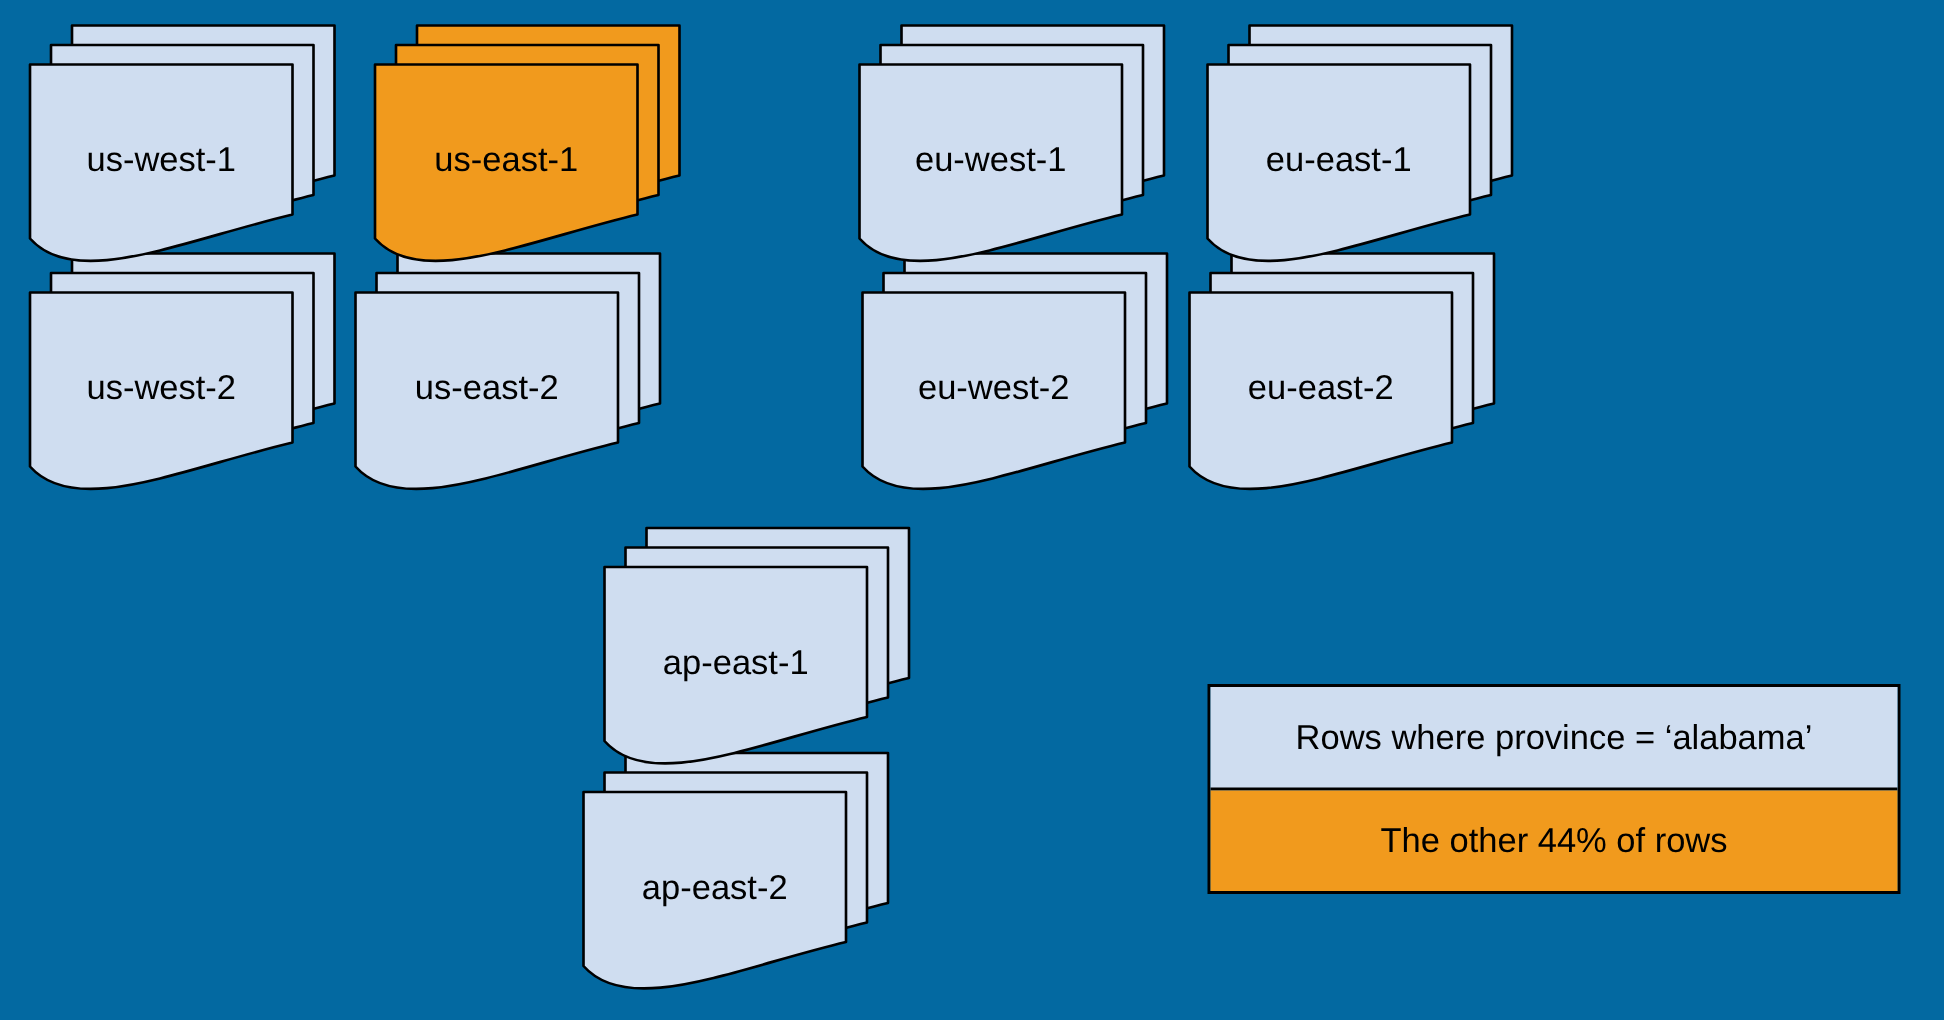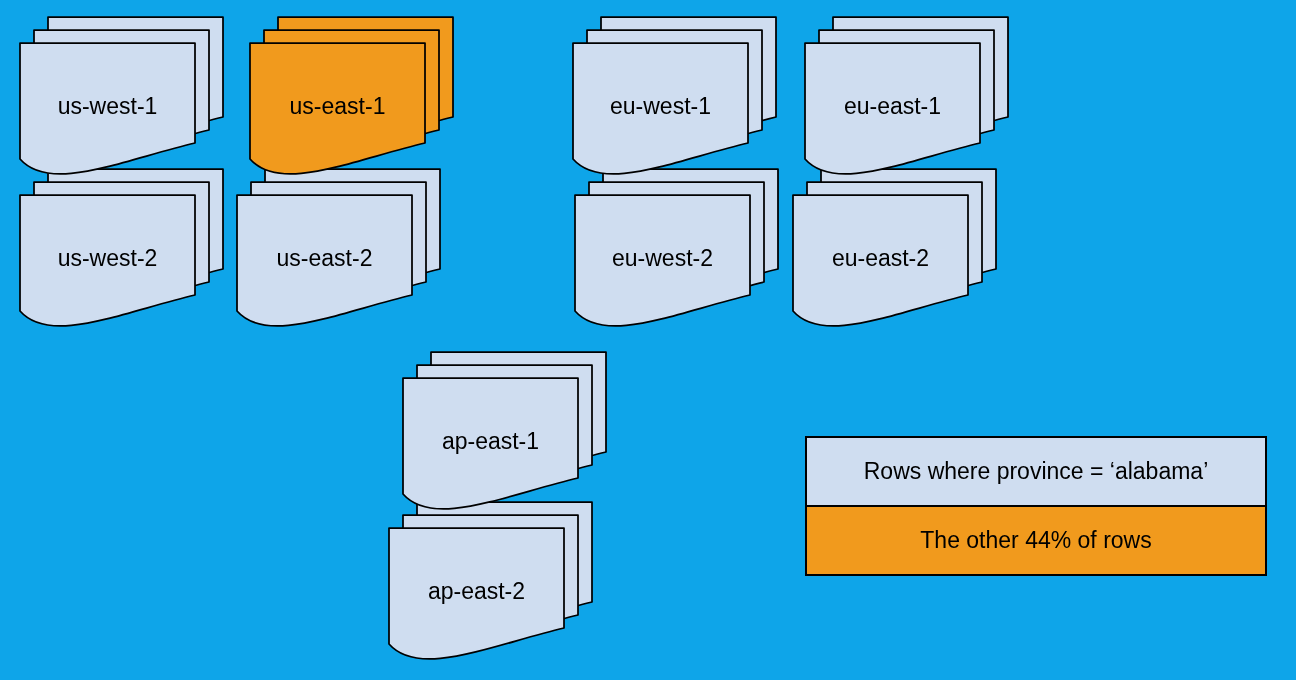--- a/index.html
+++ b/index.html
@@ -4,21 +4,21 @@
 <style>
   html, body {
     margin: 0;
     padding: 0;
     background: #ffffff;
   }
   .canvas {
     position: relative;
     width: 1296px;
     height: 680px;
-    background: #0ea5e9;
+    background: #0369a1;
     overflow: hidden;
     font-family: "Liberation Sans", sans-serif;
   }
   .stack {
     position: absolute;
     overflow: visible;
   }
   .stack text {
     font-family: "Liberation Sans", sans-serif;
     font-size: 23px;
@@ -123,21 +123,21 @@
       <svg class="stack" width="206" height="164" viewBox="0 0 206 164" style="left: 388px; top: 501px; z-index: 472;">
     <g stroke="#000000" stroke-width="1.75" stroke-linejoin="round" fill="#cfddf0">
       <path transform="translate(29,1)" d="M0,0 H175 V100 C100,118 30,150 0,116 Z"></path>
       <path transform="translate(15,14)" d="M0,0 H175 V100 C100,118 30,150 0,116 Z"></path>
       <path transform="translate(1,27)" d="M0,0 H175 V100 C100,118 30,150 0,116 Z"></path>
     </g>
     <text x="88.5" y="98" text-anchor="middle">ap-east-2</text>
   </svg>
     </div>
 
-  <div class="legend" id="legend" style="left: 805px; top: 436px; width: 462px; height: 140px;">
+  <div class="legend" id="legend" style="left: 805px; top: 456px; width: 462px; height: 140px;">
     <div class="legend-row" style="background: rgb(207, 221, 240);">
       <span>Rows where province = ‘alabama’</span>
     </div>
     <div class="legend-row" style="background: rgb(241, 154, 29);">
       <span>The other 44% of rows</span>
     </div>
   </div>
 </div>
 
 </body></html>

